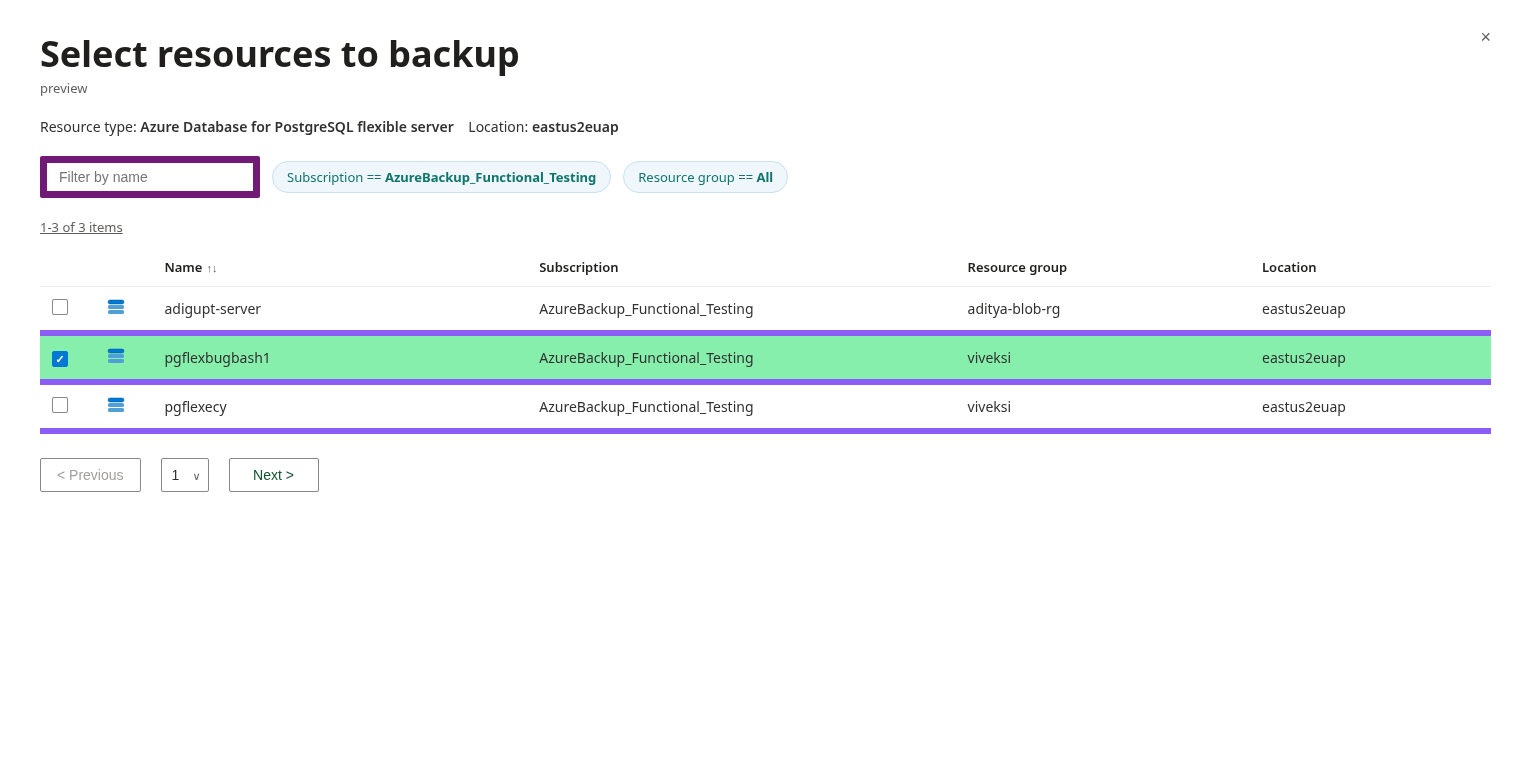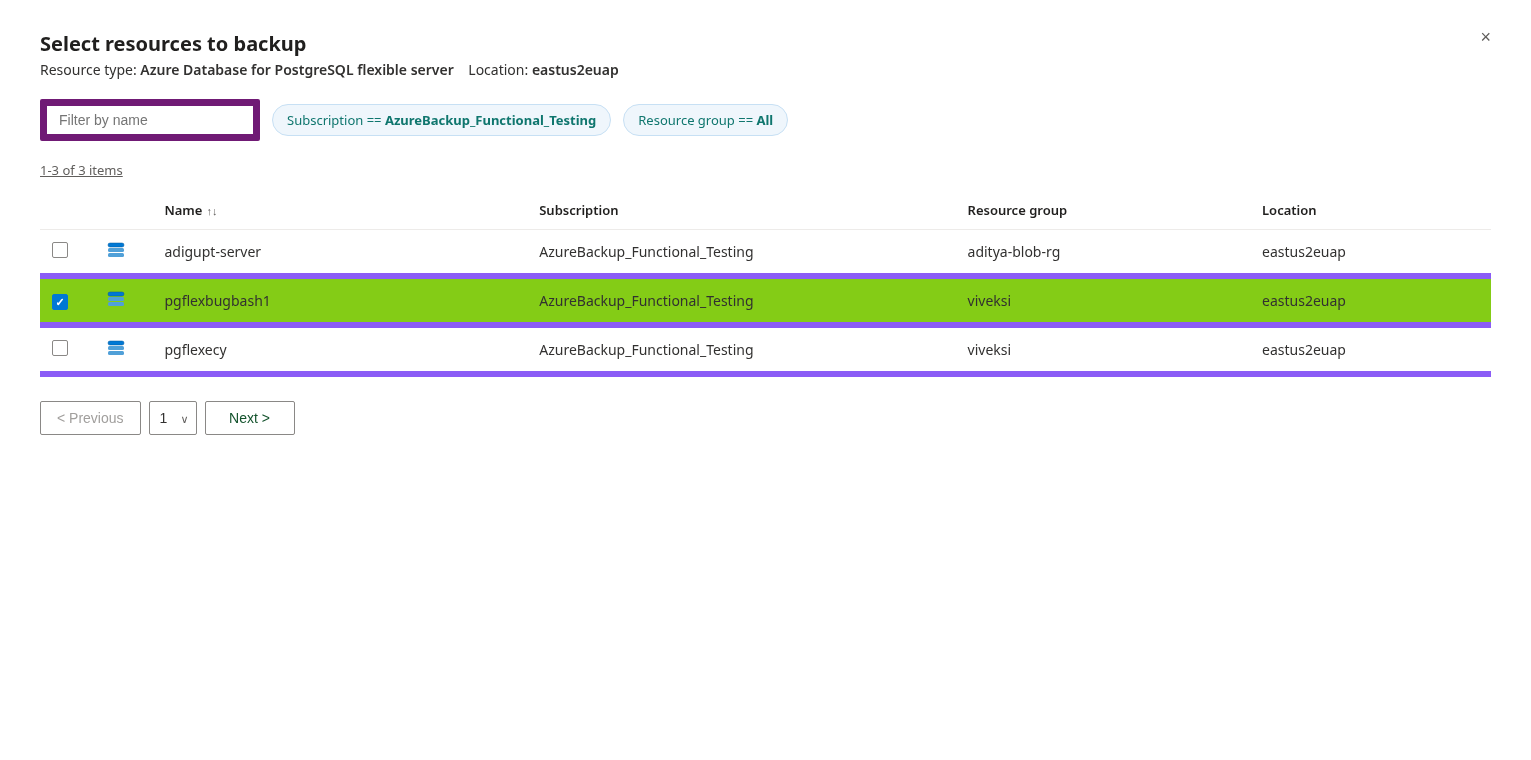--- a/index.html
+++ b/index.html
@@ -10,21 +10,21 @@
       font-size: 14px;
     }
     .dialog {
       width: 1531px;
       min-height: 760px;
       background: #fff;
       padding: 32px 40px 40px 40px;
       position: relative;
     }
     .dialog-title {
-      font-size: 20px;
+      font-size: 36px;
       font-weight: 700;
       color: #201f1e;
       line-height: 1.2;
       margin-bottom: 4px;
     }
     .dialog-subtitle {
       font-size: 13px;
       color: #605e5c;
       margin-bottom: 20px;
     }
@@ -108,21 +108,21 @@
     .col-rg { width: 220px; }
     .col-location { width: 180px; }
     .table-row td {
       padding: 10px 12px;
       font-size: 14px;
       color: #323130;
       border-bottom: 6px solid #8b5cf6;
       vertical-align: middle;
     }
     .table-row.selected {
-      background: #84cc16;
+      background: #86efac;
     }
     .checkbox {
       width: 16px;
       height: 16px;
       border: 1px solid #8a8886;
       border-radius: 2px;
       display: inline-flex;
       align-items: center;
       justify-content: center;
       cursor: pointer;
@@ -144,21 +144,21 @@
       display: inline-flex;
       align-items: center;
       justify-content: center;
       width: 20px;
       height: 20px;
     }
     .resource-icon svg { width: 18px; height: 18px; }
     .pagination-row {
       display: flex;
       align-items: center;
-      gap: 8px;
+      gap: 20px;
       margin-top: 24px;
     }
     .pagination-btn {
       border: 1px solid #8a8886;
       border-radius: 2px;
       background: #fff;
       color: #14532d;
       font-size: 14px;
       padding: 8px 16px;
       cursor: pointer;
@@ -202,20 +202,21 @@
       padding-right: 4px;
     }
   </style>
 </head>
 <body>
 
 <div class="dialog">
   <button class="close-button">×</button>
 
   <h1 class="dialog-title">Select resources to backup</h1>
+  <p class="dialog-subtitle">preview</p>
 
   <div class="resource-info">
     <span>Resource type:</span>
     <strong>Azure Database for PostgreSQL flexible server</strong>
     &nbsp;&nbsp;
     <span>Location:</span>
     <strong>eastus2euap</strong>
   </div>
 
   <div class="filters-row">

